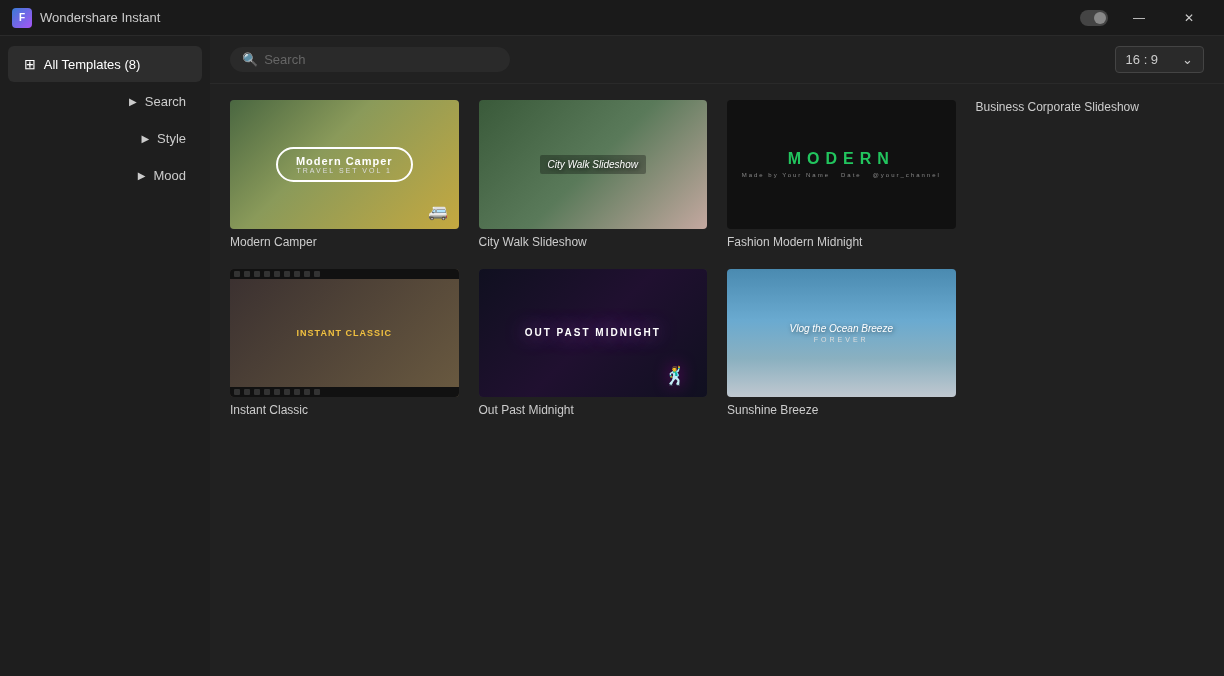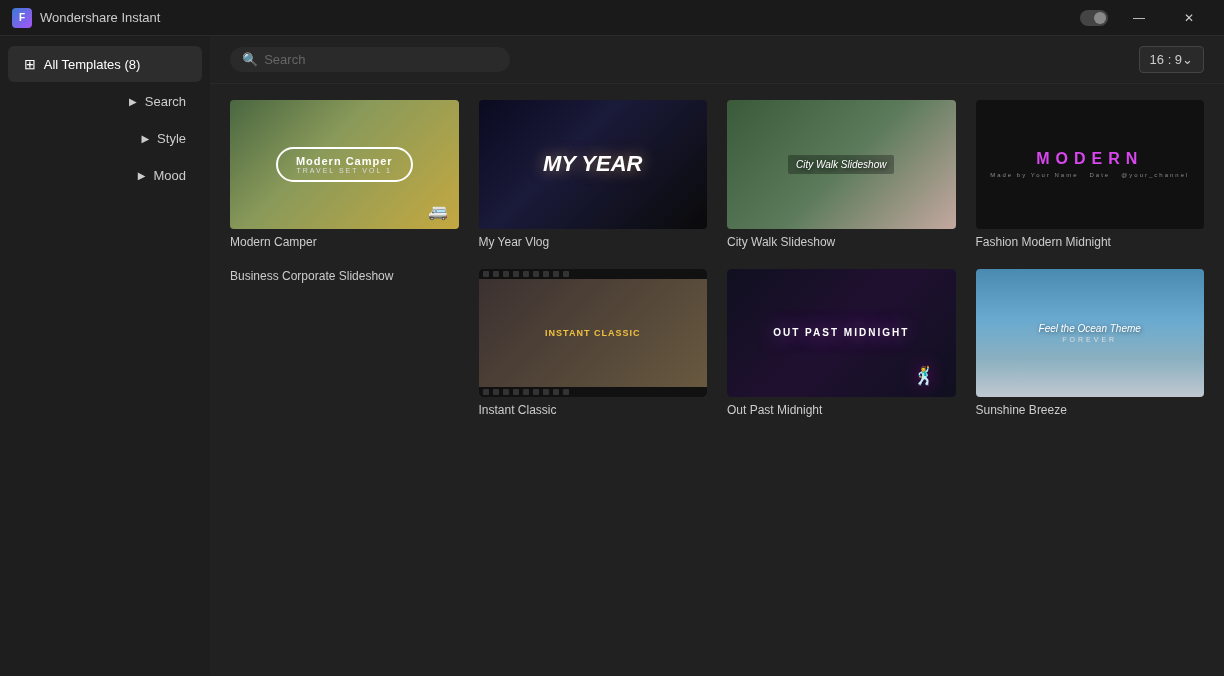--- a/index.html
+++ b/index.html
@@ -154,21 +154,21 @@
     .search-box input::placeholder { color: #666; }
     .search-icon { color: #666; font-size: 13px; }
 
     .aspect-dropdown {
       display: flex;
       align-items: center;
       background: #2a2a2a;
       border: 1px solid #444;
       border-radius: 4px;
       padding: 5px 10px;
-      gap: 0;
+      gap: 24px;
       cursor: pointer;
       color: #ccc;
       font-size: 13px;
     }
 
     
     .template-grid {
       padding: 16px 20px;
       overflow-y: auto;
       flex: 1;
@@ -277,21 +277,21 @@
       width: 100%;
       height: 100%;
       display: flex;
       align-items: center;
       justify-content: center;
       flex-direction: column;
     }
     .thumb-fashion .f-modern {
       font-size: 16px;
       font-weight: 900;
-      color: #d946ef;
+      color: #22c55e;
       letter-spacing: 6px;
     }
     .thumb-fashion .f-sub {
       font-size: 6px;
       color: #888;
       letter-spacing: 2px;
       margin-top: 4px;
     }
 
     
@@ -500,28 +500,20 @@
             <div class="mc-text">
               <div class="mc-title">Modern Camper</div>
               <div class="mc-sub">TRAVEL SET VOL 1</div>
             </div>
             <span class="van">🚐</span>
           </div>
         </div>
         <div class="template-name">Modern Camper</div>
       </div>
 
-      <div class="template-card">
-        <div class="template-thumb">
-          <div class="thumb-my-year">
-            <div class="my-text">MY YEAR</div>
-          </div>
-        </div>
-        <div class="template-name">My Year Vlog</div>
-      </div>
 
       <div class="template-card">
         <div class="template-thumb">
           <div class="thumb-city-walk">
             <div class="cw-text">City Walk Slideshow</div>
           </div>
         </div>
         <div class="template-name">City Walk Slideshow</div>
       </div>
 
@@ -577,21 +569,21 @@
             <div class="op-text">OUT PAST MIDNIGHT</div>
             <span class="dancer">🕺</span>
           </div>
         </div>
         <div class="template-name">Out Past Midnight</div>
       </div>
 
       <div class="template-card">
         <div class="template-thumb">
           <div class="thumb-sunshine">
-            <div class="s-text">Feel the Ocean Theme</div>
+            <div class="s-text">Vlog the Ocean Breeze</div>
             <div class="s-sub">FOREVER</div>
           </div>
         </div>
         <div class="template-name">Sunshine Breeze</div>
       </div>
 
     </div>
   </div>
 </div>
 

